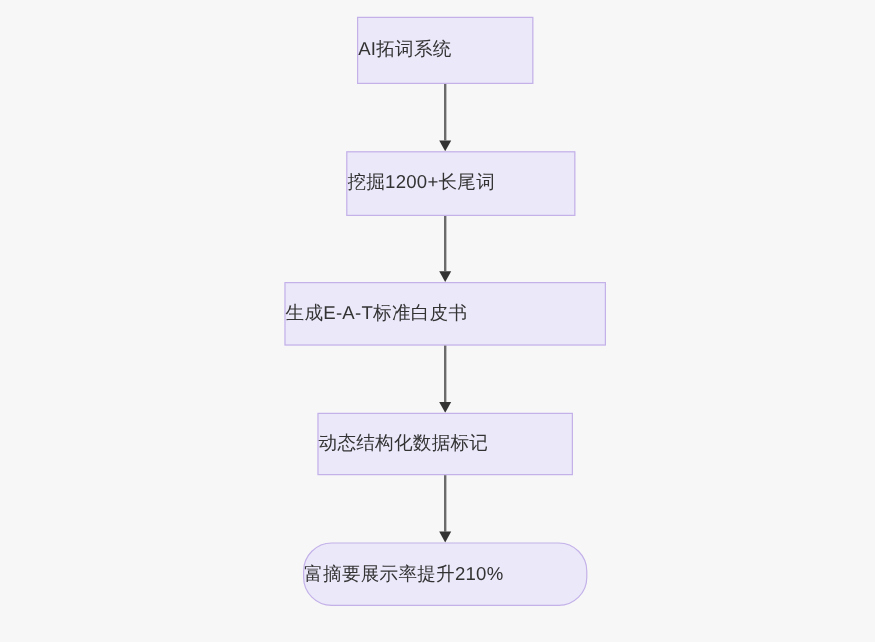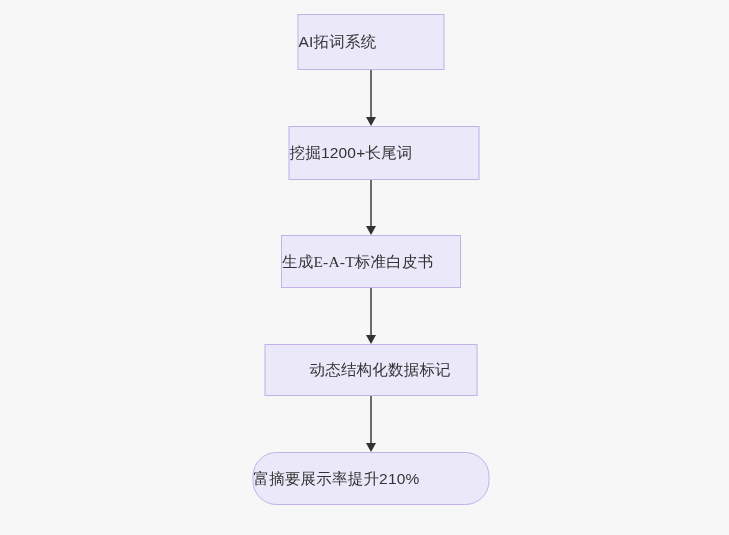--- a/index.html
+++ b/index.html
@@ -75,30 +75,30 @@
 
   <div class="node" style="left:371px; top:126px; width:191px; height:54px;margin-left:13px;">
     <span class="node-label">挖掘1200+长尾词</span>
   </div>
 
   <div class="edge" style="left:371px; top:180px; height:55px;">
     <div class="edge-line" style="height:46px;"></div>
     <div class="edge-head" style="top:46px;"></div>
   </div>
 
-  <div class="node" style="left:371px; top:235px; width:180px; height:53px;font-family:Liberation Serif, serif;">
+  <div class="node" style="left:371px; top:235px; width:268px; height:53px;">
     <span class="node-label">生成E-A-T标准白皮书</span>
   </div>
 
   <div class="edge" style="left:371px; top:288px; height:56px;">
     <div class="edge-line" style="height:47px;"></div>
     <div class="edge-head" style="top:47px;"></div>
   </div>
 
-  <div class="node" style="left:371px; top:344px; width:213px; height:52px;padding-left:44px;">
+  <div class="node" style="left:371px; top:344px; width:213px; height:52px;">
     <span class="node-label">动态结构化数据标记</span>
   </div>
 
   <div class="edge" style="left:371px; top:396px; height:56px;">
     <div class="edge-line" style="height:47px;"></div>
     <div class="edge-head" style="top:47px;"></div>
   </div>
 
   <div class="node" style="left:371px; top:452px; width:237px; height:53px;border-radius:24px;">
     <span class="node-label">富摘要展示率提升210%</span>

